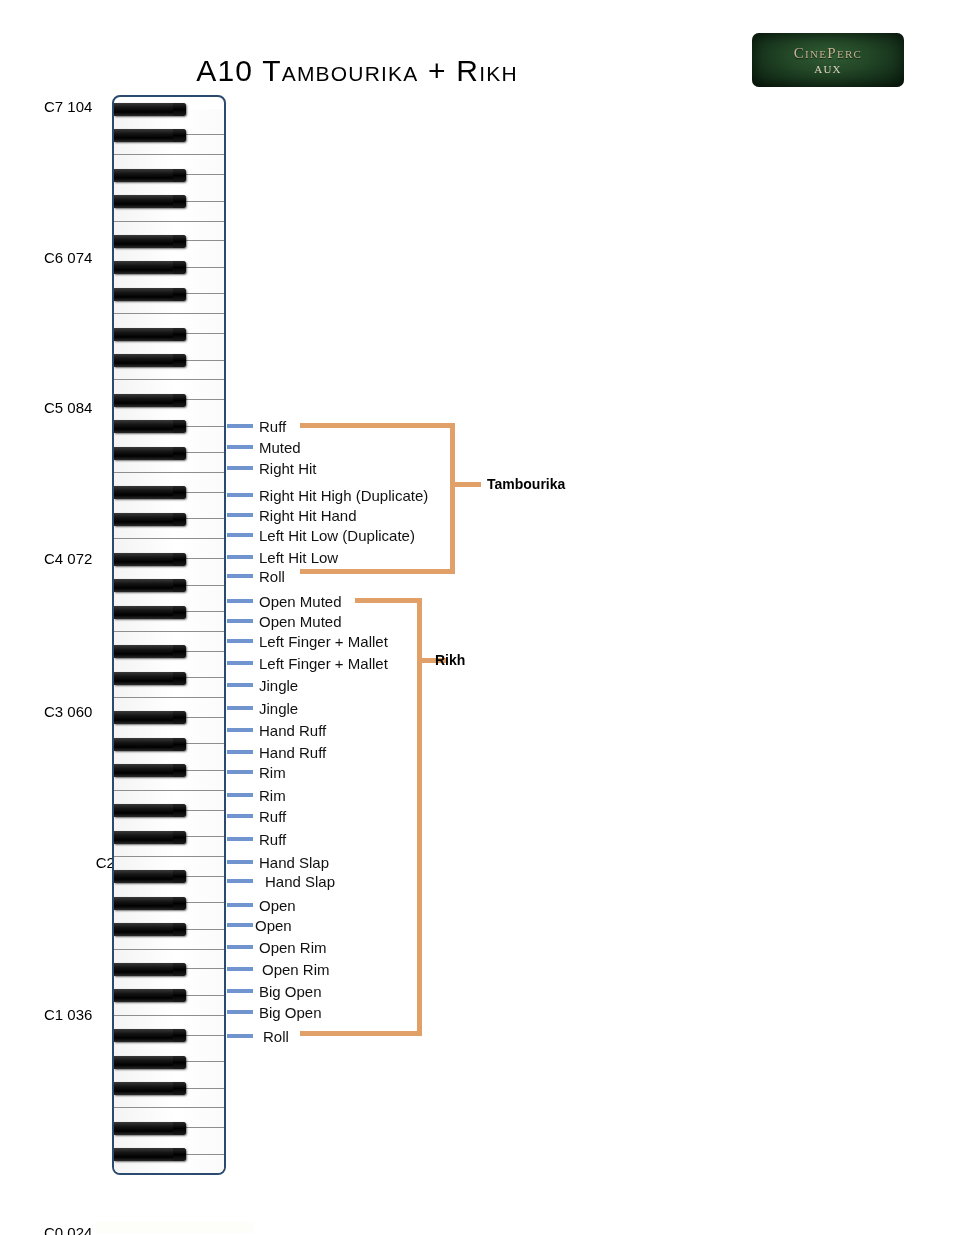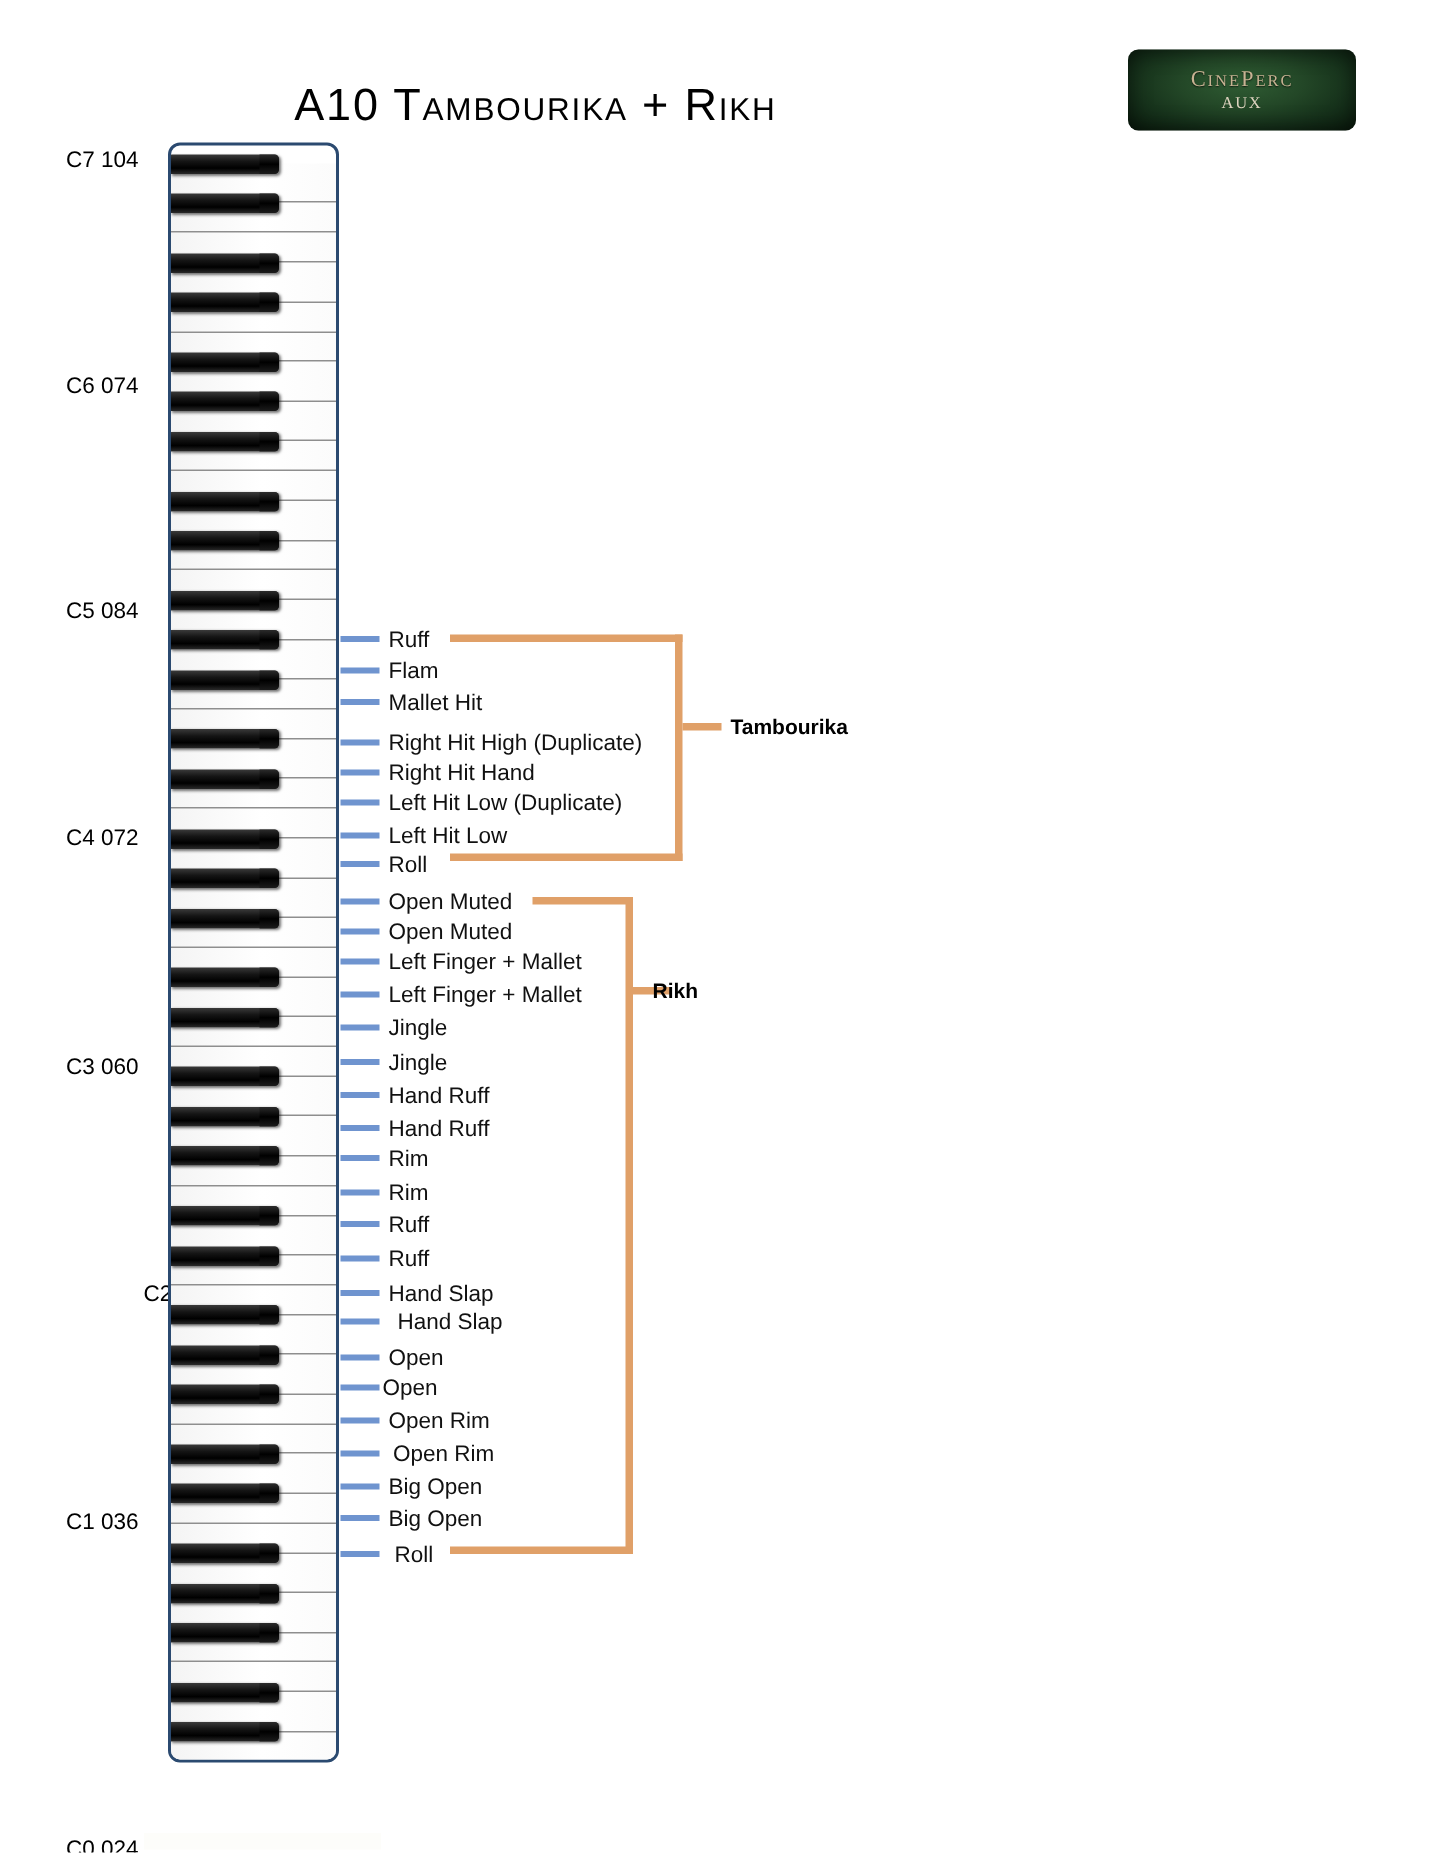--- a/index.html
+++ b/index.html
@@ -294,25 +294,25 @@
     <div class="bkey" style="top: 5.5px;"></div>
   </div>
 
 <div id="articulations">
     <div class="artic-row" style="top: 417px;">
       <span class="artic-dash"></span>
       <span class="artic-label">Ruff</span>
     </div>
     <div class="artic-row" style="top: 438px;">
       <span class="artic-dash"></span>
-      <span class="artic-label">Flam</span>
+      <span class="artic-label">Muted</span>
     </div>
     <div class="artic-row" style="top: 459px;">
       <span class="artic-dash"></span>
-      <span class="artic-label">Mallet Hit</span>
+      <span class="artic-label">Right Hit</span>
     </div>
     <div class="artic-row" style="top: 486px;">
       <span class="artic-dash"></span>
       <span class="artic-label">Right Hit High (Duplicate)</span>
     </div>
     <div class="artic-row" style="top: 506px;">
       <span class="artic-dash"></span>
       <span class="artic-label">Right Hit Hand</span>
     </div>
     <div class="artic-row" style="top: 526px;">

